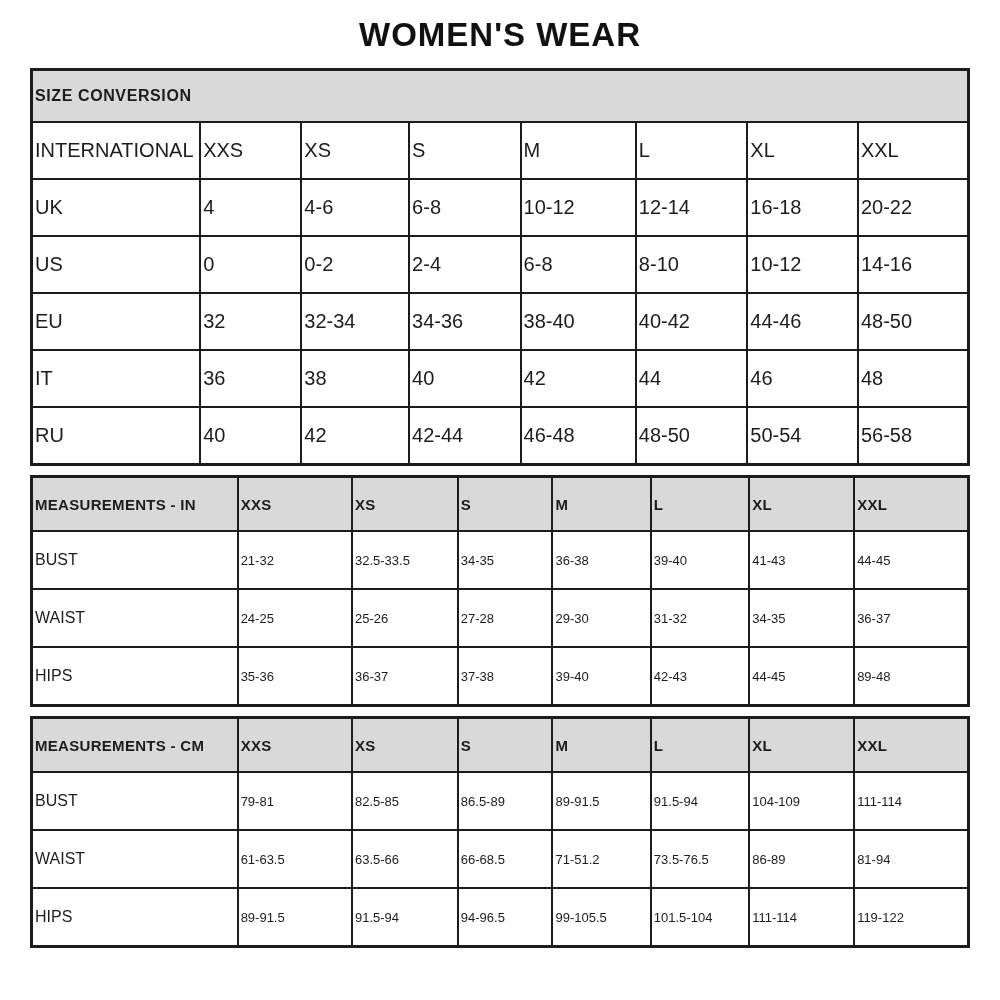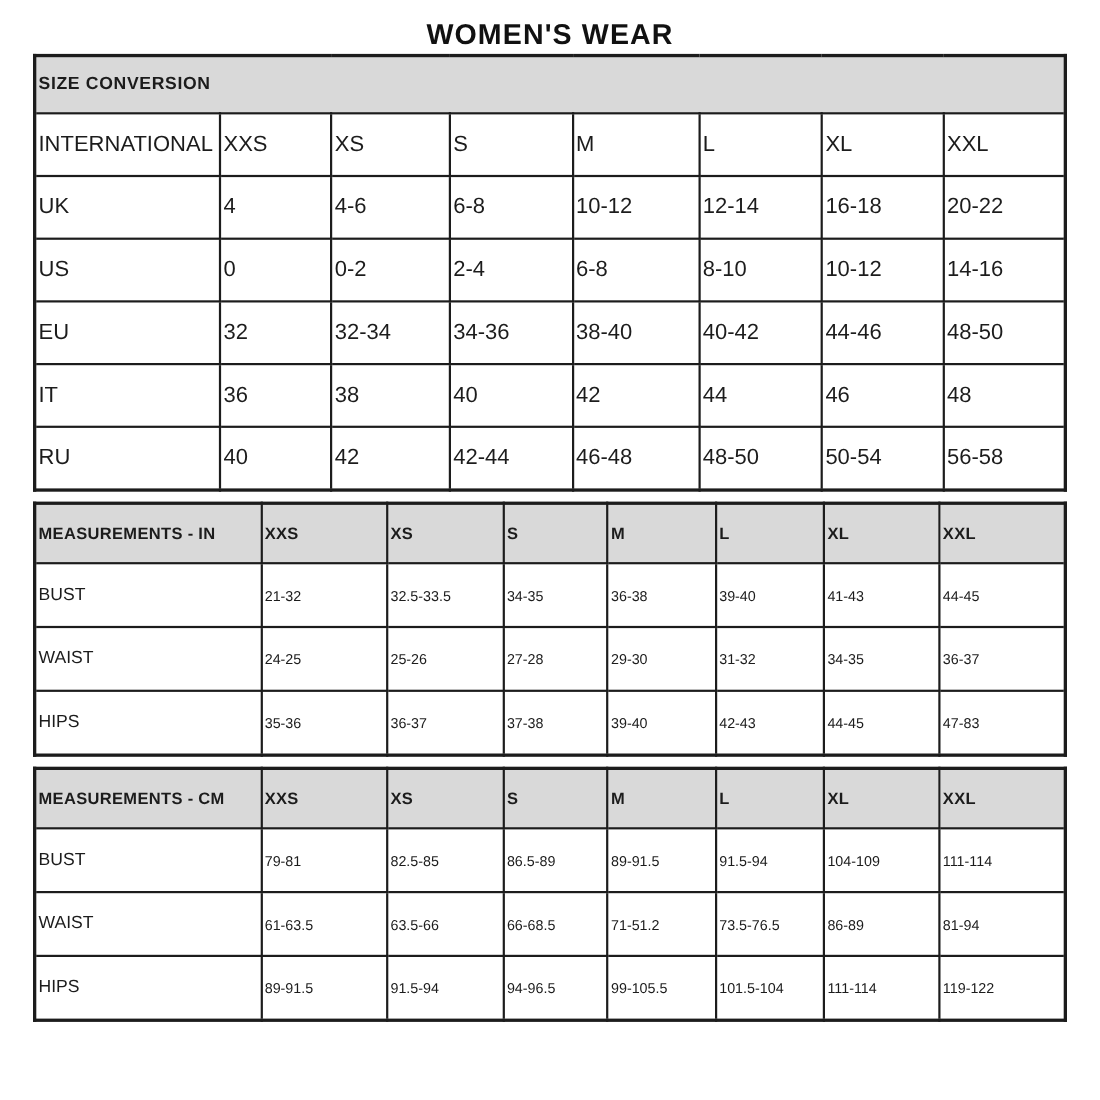--- a/index.html
+++ b/index.html
@@ -11,24 +11,24 @@
   }
   .page {
     width: 1000px;
     height: 1000px;
     box-sizing: border-box;
     padding: 10px 30px 0 30px;
     background: #ffffff;
   }
   .page-title {
     text-align: center;
-    font-size: 26px;
+    font-size: 33px;
     font-weight: 700;
     letter-spacing: 1px;
-    margin: 6px 0 2px 0;
+    margin: 6px 0 14px 0;
     color: #111111;
   }
   table {
     border-collapse: collapse;
     width: 100%;
     table-layout: fixed;
     border: 3px solid #1c1c1c;
   }
   td {
     border: 2px solid #1c1c1c;
@@ -189,21 +189,21 @@
         <td>36-37</td>
       </tr>
       <tr>
         <td class="rowlabel">HIPS</td>
         <td>35-36</td>
         <td>36-37</td>
         <td>37-38</td>
         <td>39-40</td>
         <td>42-43</td>
         <td>44-45</td>
-        <td>47-83</td>
+        <td>89-48</td>
       </tr>
     </tbody>
   </table>
 
   <div class="gap"></div>
 
   <table class="tm">
     <colgroup>
       <col style="width:22%">
         <col style="width:12.2%">

